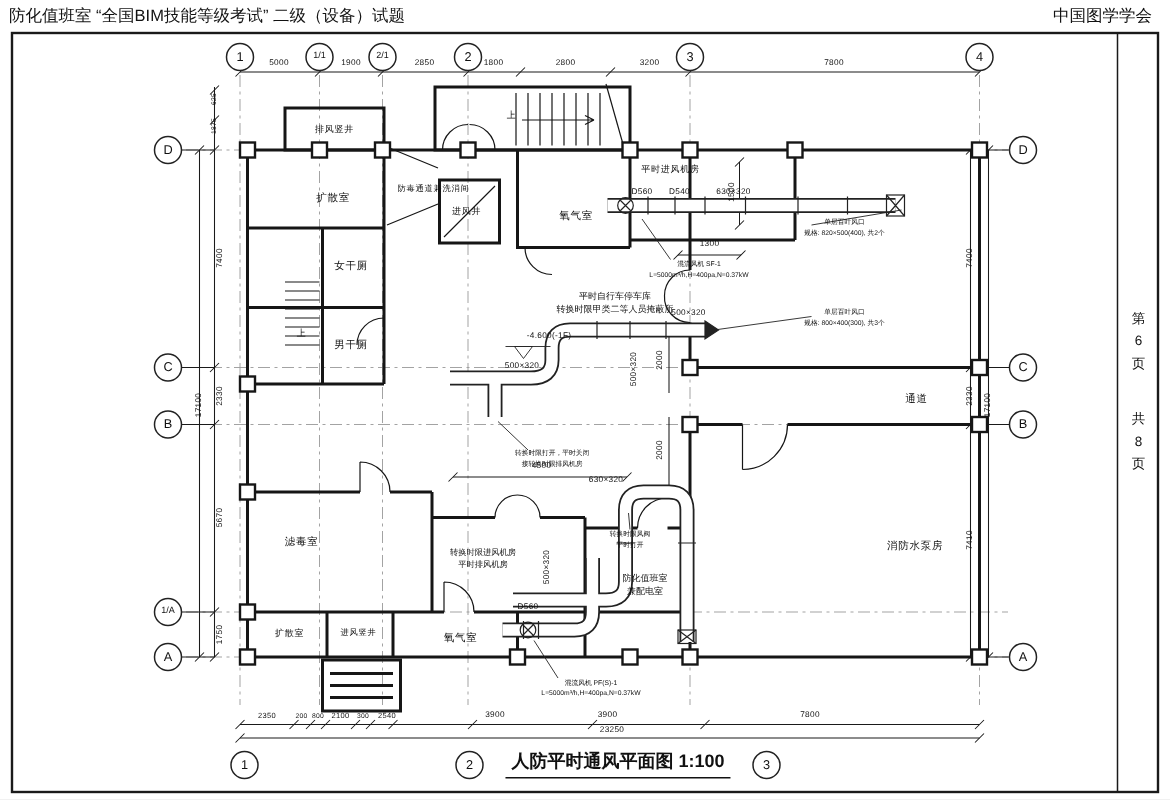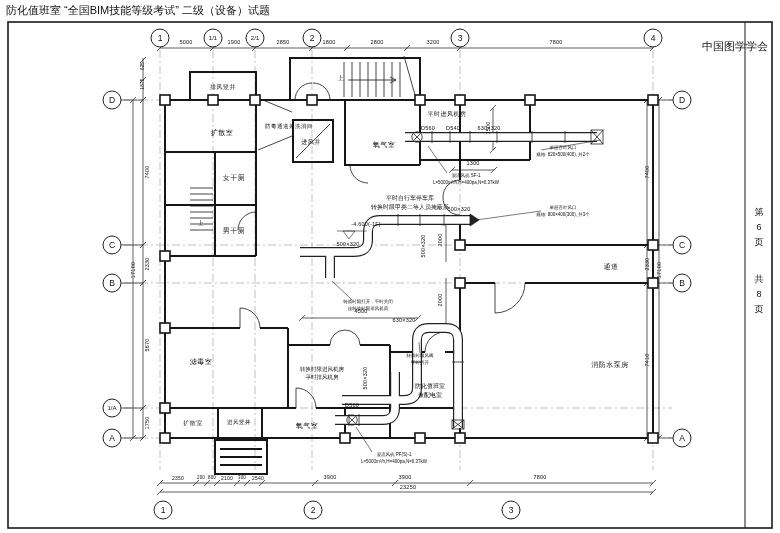--- a/index.html
+++ b/index.html
@@ -1,20 +1,20 @@
 <!DOCTYPE html>
 <html><head>
 <meta charset="utf-8">
 <style>
   html,body{margin:0;padding:0;background:#e8e8e8;font-family:"Liberation Sans",sans-serif;}
   #page{position:relative;width:780px;height:533px;background:#ffffff;overflow:hidden;}
   #drawing-svg{position:absolute;left:0;top:0;}
   .hdr{position:absolute;top:3px;font-size:11px;color:#111;white-space:nowrap;}
   #hdr-left{left:6px;}
-  #hdr-right{right:12px;margin-top:36px;}
+  #hdr-right{right:12px;}
   .vstrip{position:absolute;left:747px;width:24px;text-align:center;font-size:9px;line-height:1.65;color:#111;white-space:pre;}
   #texts-layer,#circles-layer{position:absolute;left:0;top:0;width:780px;height:533px;pointer-events:none;}
   .txt{position:absolute;transform:translate(-50%,-50%);white-space:pre;text-align:center;color:#111;font-size:6.5px;line-height:1.35;}
   .room{font-size:7px;letter-spacing:.5px;}
   .ann{font-size:5px;line-height:1.45;}
   .dim{font-size:5.5px;letter-spacing:.2px;}
   .rot{transform:translate(-50%,-50%) rotate(-90deg);}
   .gc{position:absolute;transform:translate(-50%,-50%);width:17px;height:17px;border:1px solid #222;border-radius:50%;
       background:#fff;font-size:8.5px;line-height:17px;text-align:center;color:#111;}
   .gc.sm{font-size:6px;}
@@ -270,20 +270,21 @@
       <div class="txt dim rot" style="left: 148px; top: 264px;">2330</div>
       <div class="txt dim rot" style="left: 148px; top: 345px;">5670</div>
       <div class="txt dim rot" style="left: 148px; top: 423px;">1750</div>
       <div class="txt dim rot" style="left: 134px; top: 270px;">17100</div>
       <div class="txt dim rot" style="left: 648px; top: 172px;">7400</div>
       <div class="txt dim rot" style="left: 648px; top: 264px;">2330</div>
       <div class="txt dim rot" style="left: 648px; top: 360px;">7410</div>
       <div class="txt dim rot" style="left: 660px; top: 270px;">17100</div>
     </div>
 
+  <div id="fig-title">人防平时通风平面图 1:100</div>
 
   <div class="vstrip" style="top:205px;">第
 6
 页</div>
   <div class="vstrip" style="top:272px;">共
 8
 页</div>
 </div>
 
 </body></html>

